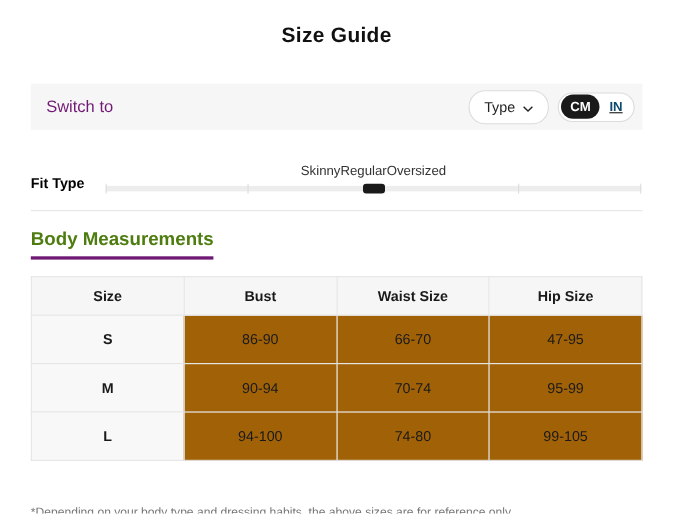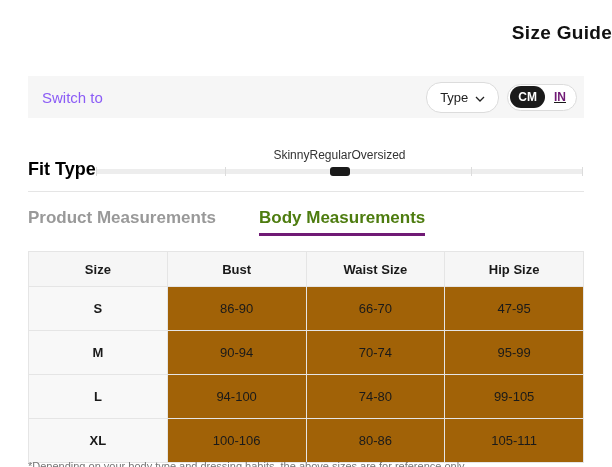--- a/index.html
+++ b/index.html
@@ -3,50 +3,50 @@
 <meta charset="utf-8">
 <style>
   html,body { margin:0; padding:0; background:#fff; }
   .screen {
     position:relative; width:612px; height:467px; background:#ffffff;
     overflow:hidden; font-family:"Liberation Sans", sans-serif; color:#1a1a1a;
   }
 
   
   .page-title {
-    position:absolute; top:22px; left:0; right:0; text-align:right;
+    position:absolute; top:22px; left:0; right:0; text-align:center;
     font-size:19px; font-weight:bold; color:#111; letter-spacing:.3px;
   }
 
   
   .switch-bar {
     position:absolute; left:28px; top:76px; width:556px; height:42px;
     background:#f6f6f6; display:flex; align-items:center; justify-content:space-between;
     box-sizing:border-box; padding:0 7px 0 14px;
   }
-  .switch-label { font-size:15px; color:#8b5cf6; }
+  .switch-label { font-size:15px; color:#701a75; }
   .switch-controls { display:flex; align-items:center; gap:8px;text-align:center; }
   .type-pill {
     display:flex; align-items:center; gap:7px; background:#fff;
     border:1px solid #dcdcdc; border-radius:15px; height:29px; padding:0 13px;
     font-size:13px; color:#222; cursor:pointer;
   }
   .unit-toggle {
     display:flex; align-items:center; background:#fff; border:1px solid #dcdcdc;
     border-radius:14px; height:27px; padding:0 2px; box-sizing:border-box; gap:1px;text-decoration:underline;
   }
   .unit-option {
-    font-size:12px; padding:0 8px; color:#701a75; height:22px; line-height:22px;
+    font-size:12px; padding:0 8px; color:#0c4a6e; height:22px; line-height:22px;
     border-radius:11px; cursor:pointer; font-weight:bold;
   }
   .unit-option.selected { background:#1a1a1a; color:#fff; }
 
   
   .fit-label {
-    position:absolute; left:28px; top:159px; font-size:18px; font-weight:bold; color:#000;
+    position:absolute; left:28px; top:159px; font-size:13px; font-weight:bold; color:#000;
   }
   .slider { position:absolute; left:96px; top:148px; width:487px; }
   .slider-labels {
     display:flex; justify-content:center; font-size:12px; color:#333;
     margin-bottom:7px;
   }
   .slider-track { position:relative; height:5px; background:#ededed; }
   .tick { position:absolute; top:-2px; width:1px; height:9px; background:#dcdcdc; }
   .tick.t0 { left:0; }
   .tick.t1 { left:26.5%; }
@@ -117,21 +117,20 @@
       <span class="tick t1"></span>
       <span class="tick t2"></span>
       <span class="tick t3"></span>
       <span class="slider-thumb"></span>
     </div>
   </div>
 
   <div class="divider"></div>
 
   <div class="tabs">
-    <span class="tab inactive">Product Measurements</span>
     <span class="tab active">Body Measurements</span>
   </div>
 
   <div class="table-wrap">
     <table>
       <thead>
         <tr>
           <th>Size</th>
           <th>Bust</th>
           <th>Waist Size</th>
@@ -150,25 +149,19 @@
           <td>90-94</td>
           <td>70-74</td>
           <td>95-99</td>
         </tr>
         <tr>
           <td class="size-cell">L</td>
           <td>94-100</td>
           <td>74-80</td>
           <td>99-105</td>
         </tr>
-        <tr>
-          <td class="size-cell">XL</td>
-          <td>100-106</td>
-          <td>80-86</td>
-          <td>105-111</td>
-        </tr>
       </tbody>
     </table>
   </div>
 
   <div class="footnote">*Depending on your body type and dressing habits, the above sizes are for reference only.</div>
 
 </div>
 
 </body></html>

